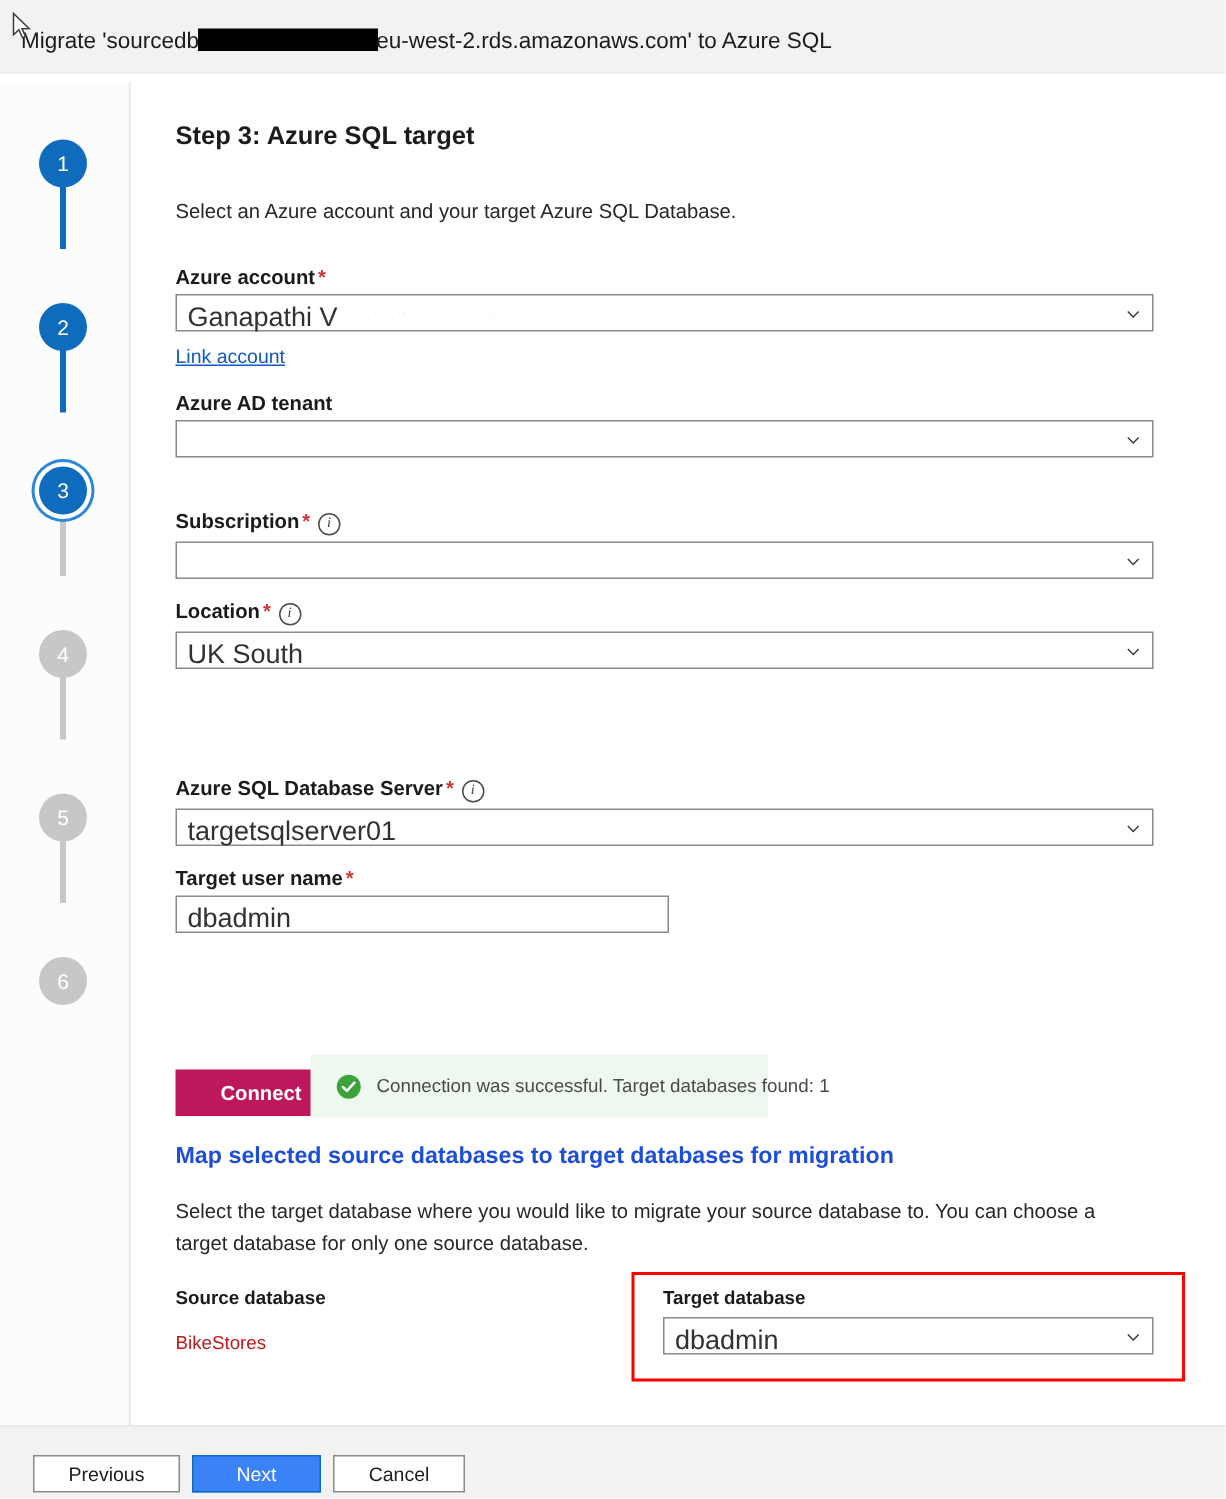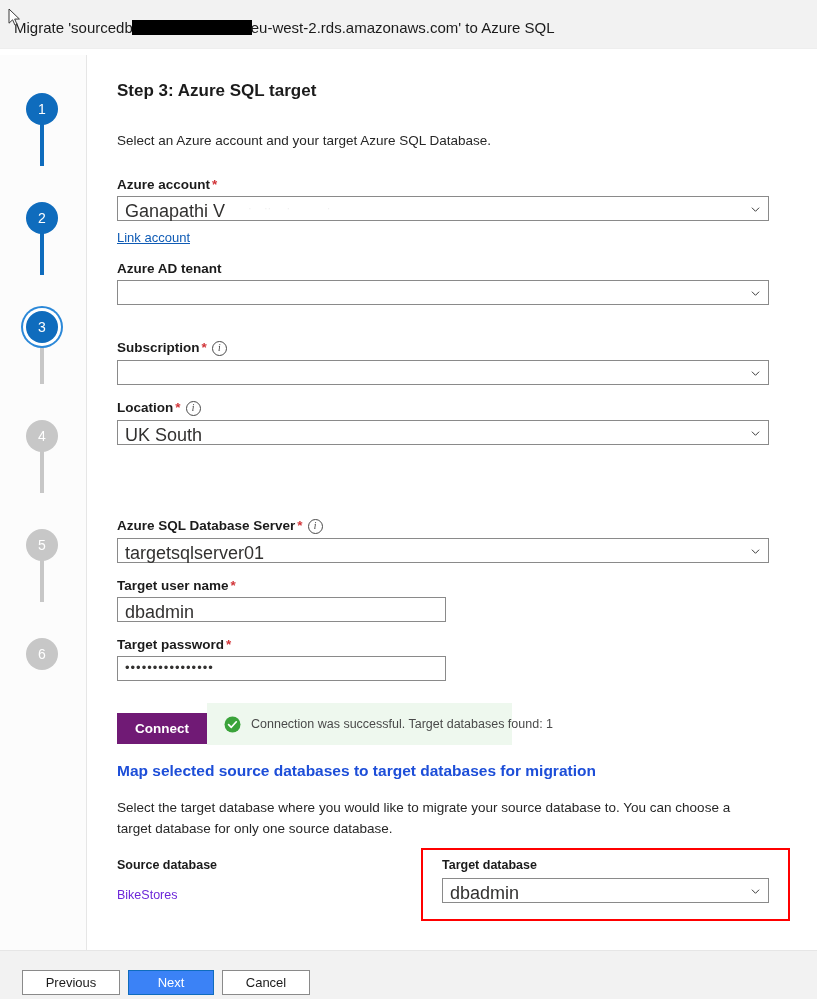--- a/index.html
+++ b/index.html
@@ -190,27 +190,28 @@
     cursor: pointer;
   }
 
   
   .connect-btn {
     position: absolute;
     left: 29px;
     top: 658px;
     width: 90px;
     height: 31px;
-    background: #701a75;
+    background: #be185d;
     color: #ffffff;
     font-size: 13.5px;
     font-weight: bold;
     border: none;
     cursor: pointer;
     font-family: "Liberation Sans", sans-serif;
+    text-align: right;
   }
   .success-banner {
     position: absolute;
     left: 119px;
     top: 648px;
     width: 305px;
     height: 42px;
     background: #eef8ee;
   }
   .success-check {
@@ -249,21 +250,21 @@
 
   .map-col-label {
     position: absolute;
     font-size: 12.5px;
     font-weight: bold;
     color: #1b1b1b;
   }
   .map-value {
     position: absolute;
     font-size: 12.5px;
-    color: #6d28d9;
+    color: #b91c1c;
     text-align: right;
   }
   .highlight-box {
     position: absolute;
     left: 333px;
     top: 793px;
     width: 369px;
     height: 73px;
     border: 2px solid #ff0000;
     box-sizing: border-box;
@@ -385,26 +386,20 @@
     </div>
   </div>
 
   <div class="field" style="top:523px;width:329px;">
     <span class="flabel"><span>Target user name</span><span class="req">*</span></span>
     <div class="ctl">
       <span class="val">dbadmin</span>
     </div>
   </div>
 
-  <div class="field" style="top:582px;width:329px;">
-    <span class="flabel"><span>Target password</span><span class="req">*</span></span>
-    <div class="ctl">
-      <span class="dots">••••••••••••••••</span>
-    </div>
-  </div>
 
   <div class="success-banner">
     <svg class="success-check" viewBox="0 0 17 17">
       <circle cx="8.5" cy="8.5" r="8" fill="#3aa33a"></circle>
       <path d="M4.6 8.7 L7.3 11.3 L12.3 5.8" fill="none" stroke="#ffffff" stroke-width="1.7" stroke-linecap="round" stroke-linejoin="round"></path>
     </svg>
     <span class="success-text">Connection was successful. Target databases found: 1</span>
   </div>
   <button class="connect-btn">Connect</button>
 

